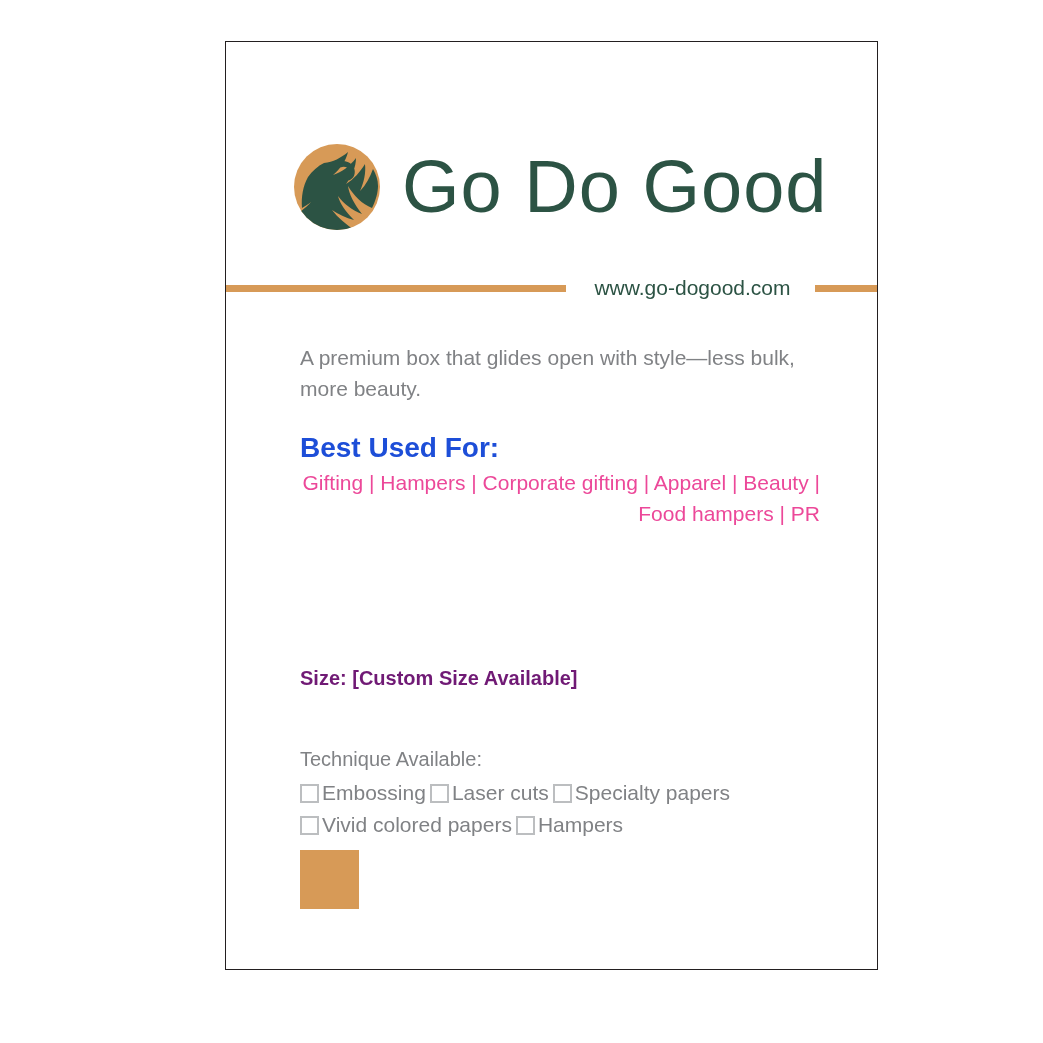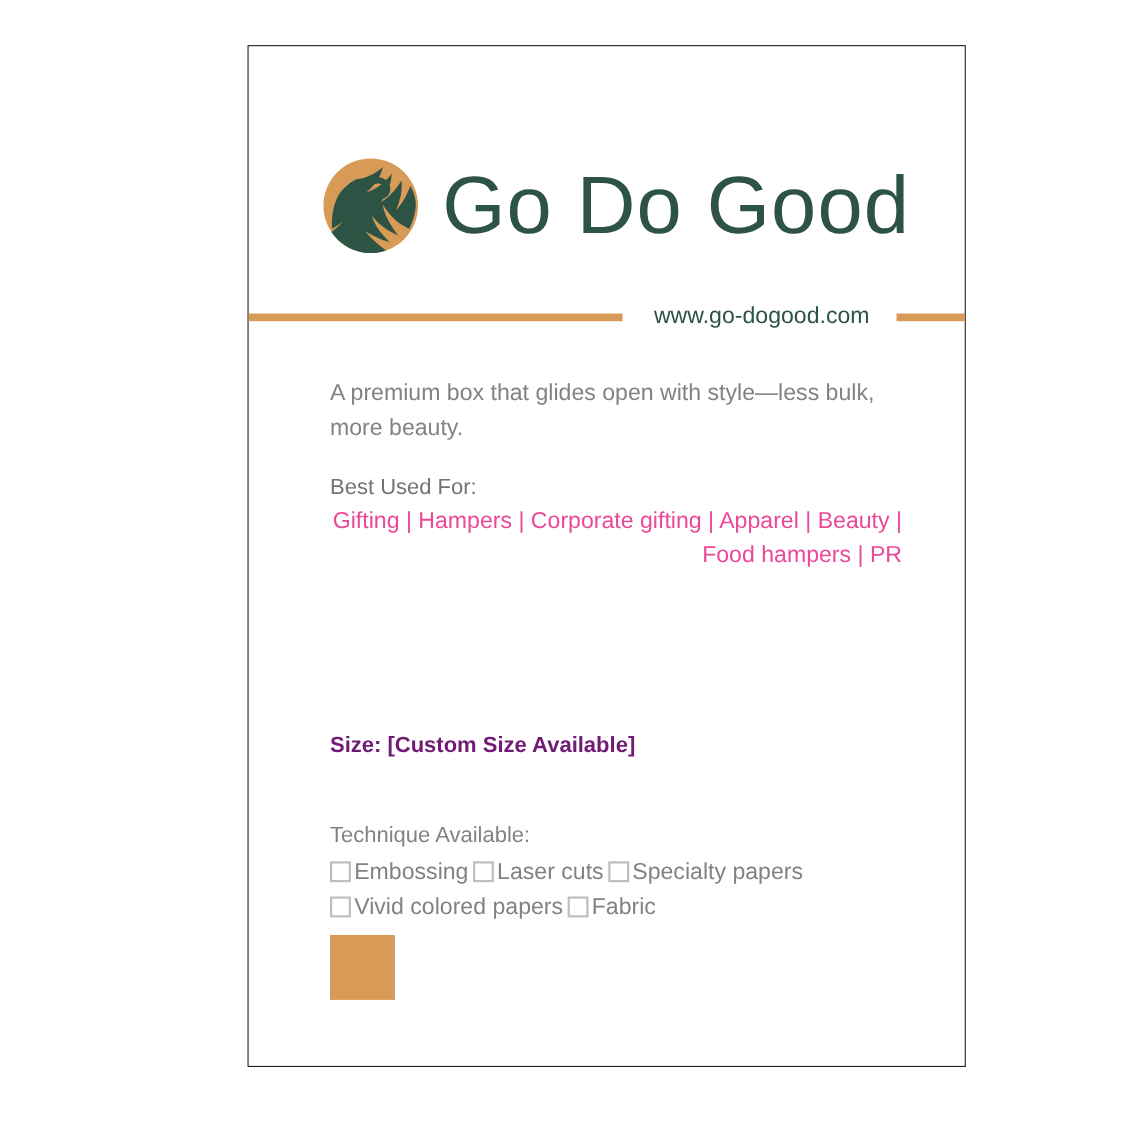--- a/index.html
+++ b/index.html
@@ -108,23 +108,23 @@
     width: 520px;
     color: #808285;
   }
   .lead {
     font-size: 21px;
     line-height: 31px;
     margin: 0 0 28px 0;
     color: #808285;
   }
   .section-head {
-    font-size: 20px;
-    font-weight: normal;
-    color: #737373;
+    font-size: 28px;
+    font-weight: bold;
+    color: #1d4ed8;
     margin: 0 0 3px 0;
   }
   .section-body {
     font-size: 21px;
     line-height: 31px;
     margin: 0;
     color: #ec4899;
     text-align: right;
   }
 
@@ -205,19 +205,19 @@
     <p class="lead">A premium box that glides open with style—less bulk, more beauty.</p>
     <p class="section-head">Best Used For:</p>
     <p class="section-body">Gifting | Hampers | Corporate gifting | Apparel | Beauty | Food hampers | PR</p>
   </div>
 
   <div class="size-line">Size: [Custom Size Available]</div>
 
   <div class="tech-block">
     <p class="tech-head">Technique Available:</p>
     <div class="tech-list">
-      <span class="opt"><span class="box"></span><span>Embossing</span></span><span class="opt"><span class="box"></span><span>Laser cuts</span></span><span class="opt"><span class="box"></span><span>Specialty papers</span></span><span class="opt"><span class="box"></span><span>Vivid colored papers</span></span><span class="opt"><span class="box"></span><span>Fabric</span></span>
+      <span class="opt"><span class="box"></span><span>Embossing</span></span><span class="opt"><span class="box"></span><span>Laser cuts</span></span><span class="opt"><span class="box"></span><span>Specialty papers</span></span><span class="opt"><span class="box"></span><span>Vivid colored papers</span></span><span class="opt"><span class="box"></span><span>Hampers</span></span>
     </div>
   </div>
 
   <div class="swatch"></div>
 
 </div>
 
 </body></html>

